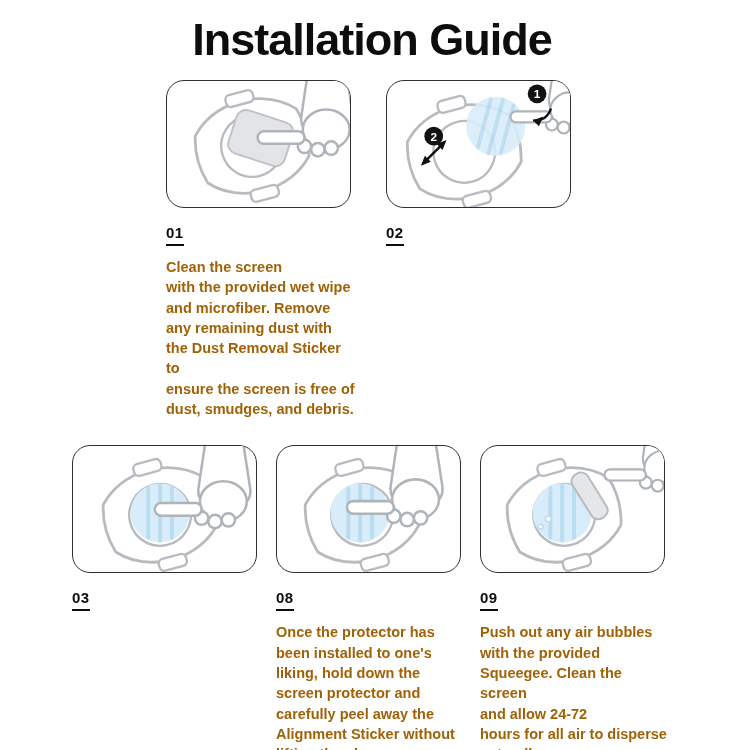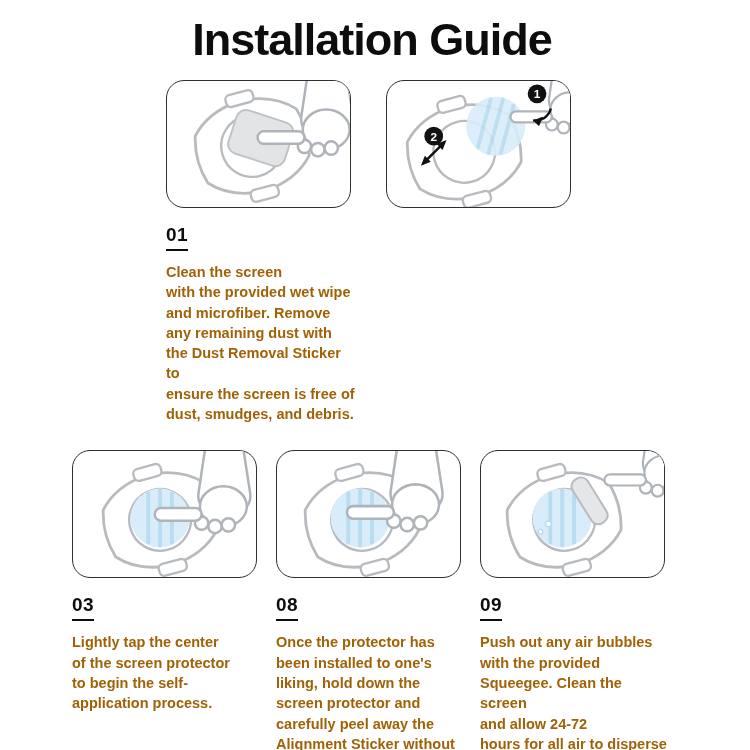--- a/index.html
+++ b/index.html
@@ -16,21 +16,21 @@
   .row1{gap:28px;margin-top:14px;}
   .row2{gap:12px;margin-top:26px;}
   .step{width:192px;}
   .panel{
     width:185px;height:128px;border:1.6px solid #2f2f2f;border-radius:18px;
     overflow:hidden;background:#fff;box-sizing:border-box;
   }
   .panel svg{display:block;width:100%;height:100%;}
   .num-wrap{margin-top:16px;}
   .step-num{
-    display:inline-block;font-size:19px;font-weight:700;color:#0d0d0d;
+    display:inline-block;font-size:15px;font-weight:700;color:#0d0d0d;
     border-bottom:2px solid #0d0d0d;padding-bottom:3px;letter-spacing:.5px;
   }
   .step-text{
     margin:11px 0 0 0;font-size:14.5px;line-height:1.4;color:#a16207;
     white-space:pre-line;
     font-weight:bold;
   }
 </style>
 </head>
 <body>
@@ -116,20 +116,21 @@
             <path d="M36,84 L58,62" fill="none" stroke="#111111" stroke-width="2.5"></path>
             <polygon points="34,86 44,82 38,76" fill="#111111"></polygon>
             <polygon points="60,60 50,64 56,70" fill="#111111"></polygon>
           </g>
           <g>
             <circle cx="47" cy="56" r="9.5" fill="#111111"></circle>
             <text x="47" y="60.5" text-anchor="middle" font-size="12" font-weight="bold" fill="#ffffff">2</text>
           </g>
         </svg>
       </div>
+      <div class="num-wrap"><span class="step-num">02</span></div>
     </div>
 
   </div>
 
   <div class="row row2">
 
     <div class="step">
       <div class="panel">
         <svg viewBox="0 0 185 128">
           <g transform="translate(88,70) scale(0.95)">
@@ -137,24 +138,20 @@
           </g>
           <g transform="translate(88,68)">
             <use href="#sym-film"></use>
           </g>
           <g transform="translate(104.7,51.2) scale(0.85)">
             <use href="#sym-hand"></use>
           </g>
         </svg>
       </div>
       <div class="num-wrap"><span class="step-num">03</span></div>
-      <p class="step-text">Lightly tap the center
-of the screen protector
-to begin the self-
-application process.</p>
     </div>
 
     <div class="step">
       <div class="panel">
         <svg viewBox="0 0 185 128">
           <g transform="translate(86,70) scale(0.95)">
             <use href="#sym-watch"></use>
           </g>
           <g transform="translate(84,68)">
             <use href="#sym-film"></use>

